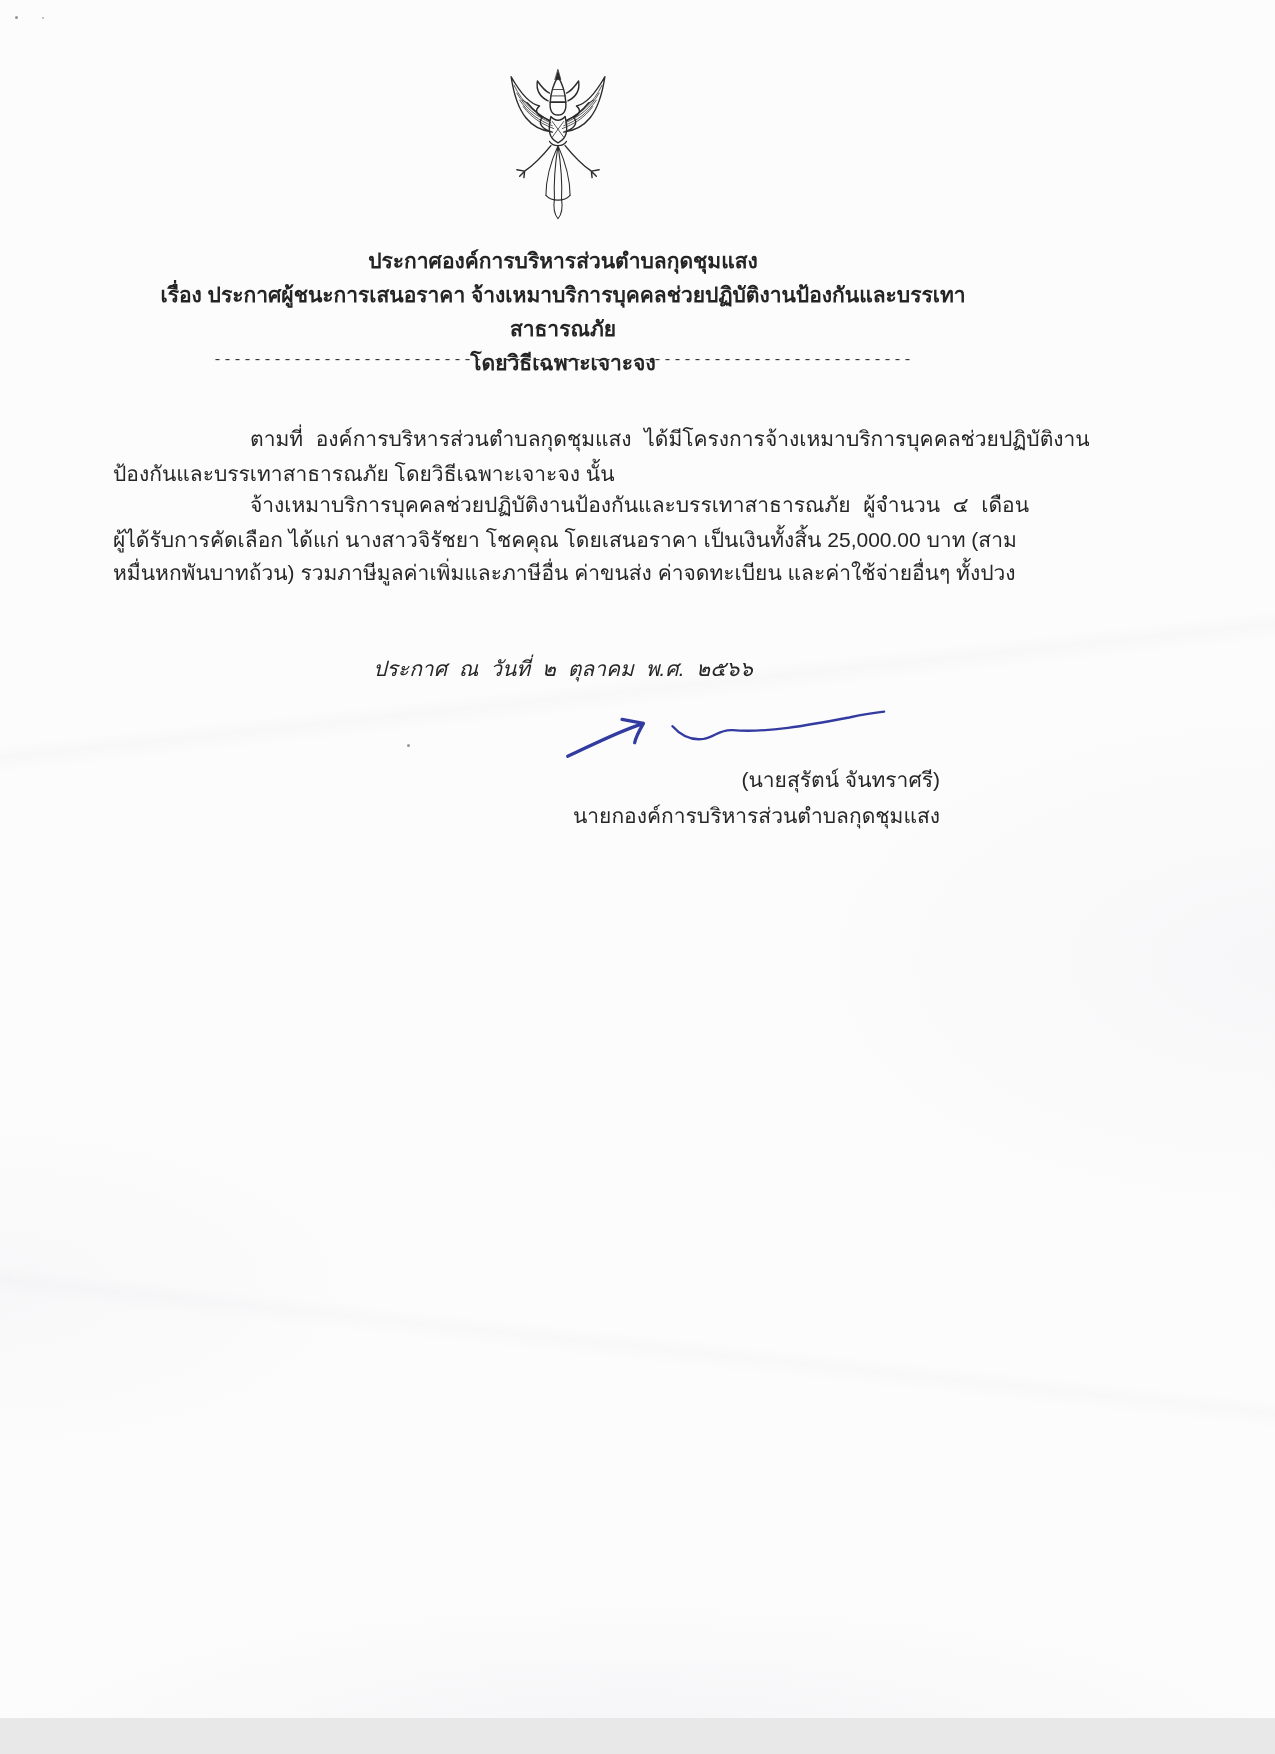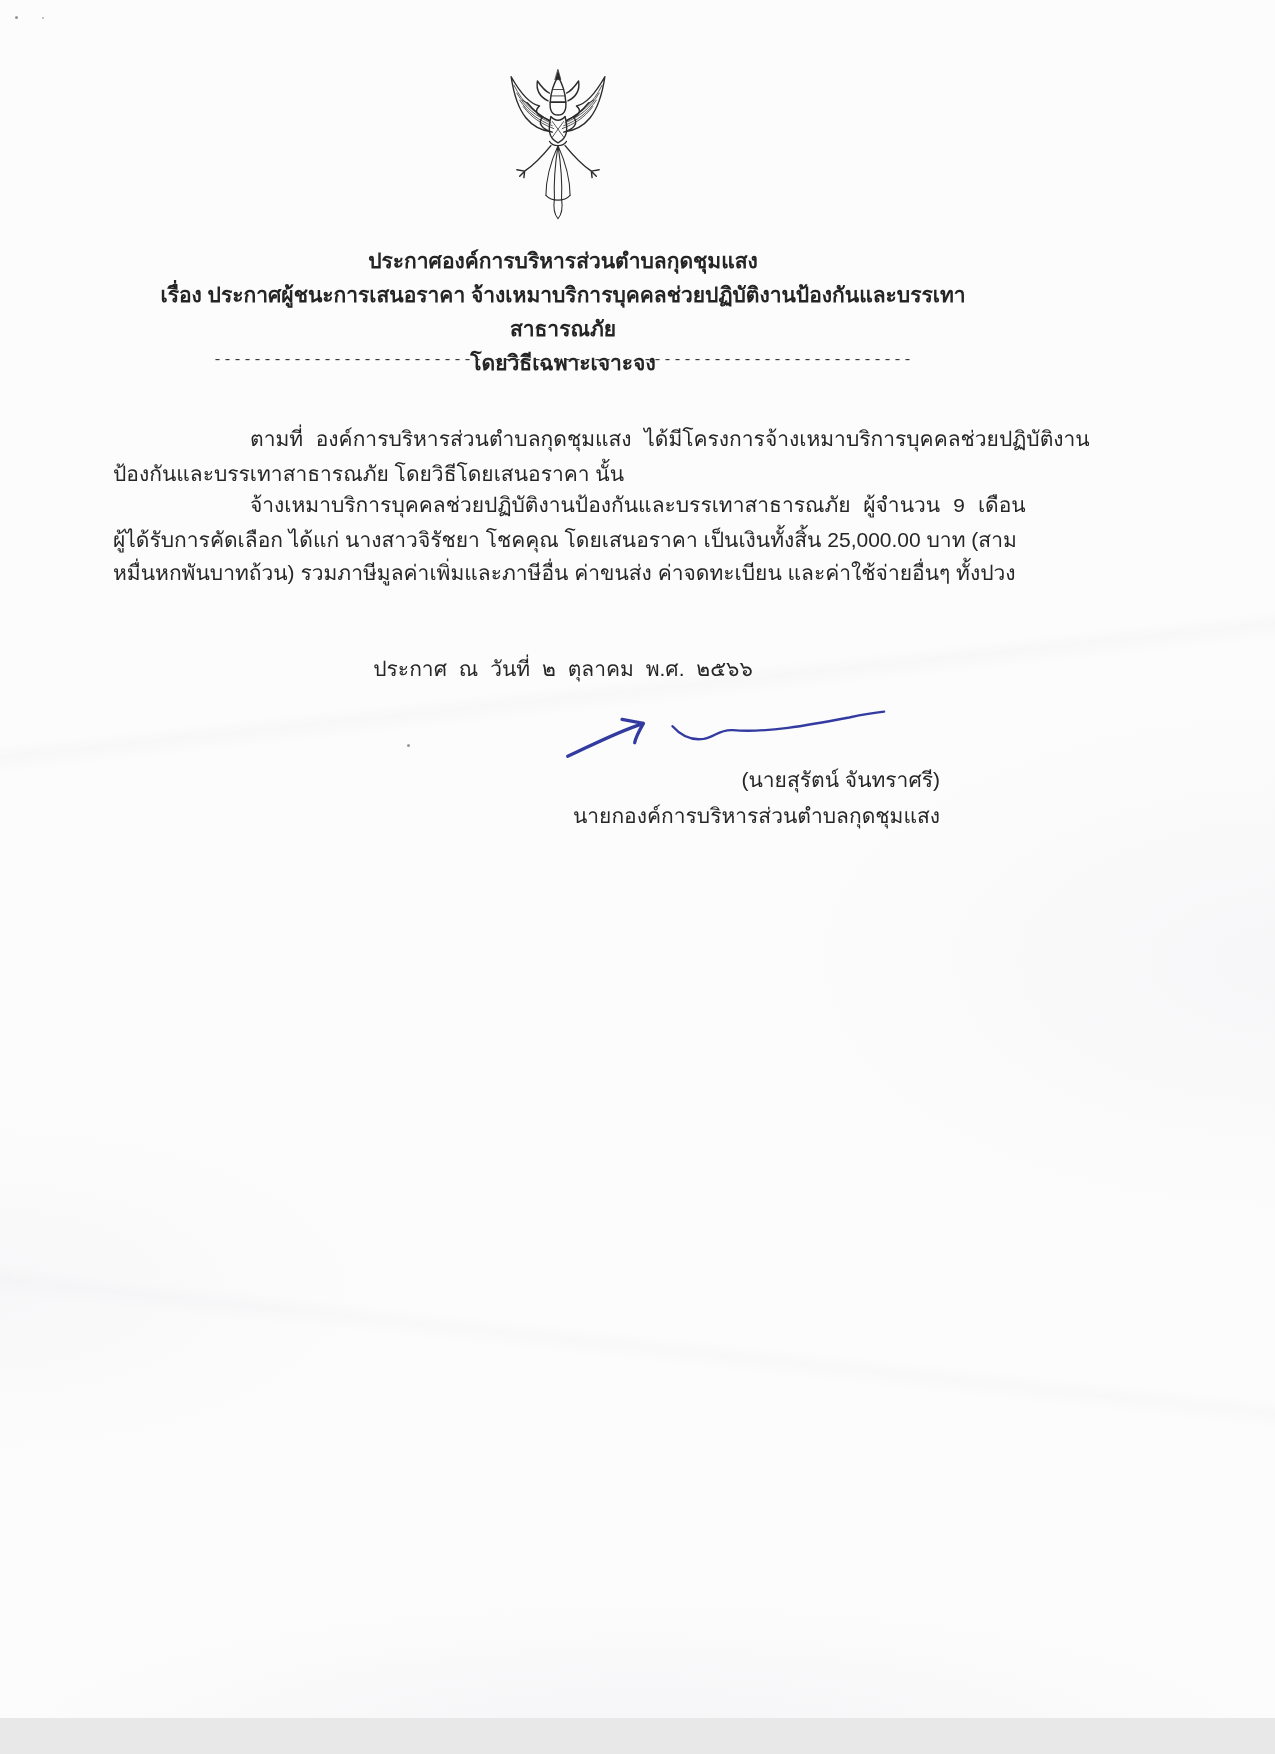--- a/index.html
+++ b/index.html
@@ -70,20 +70,21 @@
   .body-line.indent { padding-left: 137px; font-family: Liberation Mono, monospace; }
 
   .date-line {
     position: absolute;
     left: 113px; top: 652px;
     width: 900px;
     text-align: center;
     font-size: 21px;
     color: #262626;
     word-spacing: 6px;
+    font-style: italic;
   }
 
   .signature {
     position: absolute;
     left: 558px; top: 700px;
     width: 330px; height: 68px;
   }
   .signature svg { width: 100%; height: 100%; }
 
   .sign-block {
@@ -146,22 +147,22 @@
   <div class="title-block">
     <div>ประกาศองค์การบริหารส่วนตำบลกุดชุมแสง</div>
     <div>เรื่อง ประกาศผู้ชนะการเสนอราคา จ้างเหมาบริการบุคคลช่วยปฏิบัติงานป้องกันและบรรเทาสาธารณภัย</div>
     <div>โดยวิธีเฉพาะเจาะจง</div>
   </div>
 
   <div class="separator">----------------------------------------------------------------------</div>
 
   <div class="body-block">
     <div class="body-line indent">ตามที่  องค์การบริหารส่วนตำบลกุดชุมแสง  ได้มีโครงการจ้างเหมาบริการบุคคลช่วยปฏิบัติงาน</div>
-    <div class="body-line">ป้องกันและบรรเทาสาธารณภัย  โดยวิธีโดยเสนอราคา  นั้น</div>
-    <div class="body-line indent">จ้างเหมาบริการบุคคลช่วยปฏิบัติงานป้องกันและบรรเทาสาธารณภัย  ผู้จำนวน  9  เดือน</div>
+    <div class="body-line">ป้องกันและบรรเทาสาธารณภัย  โดยวิธีเฉพาะเจาะจง  นั้น</div>
+    <div class="body-line indent">จ้างเหมาบริการบุคคลช่วยปฏิบัติงานป้องกันและบรรเทาสาธารณภัย  ผู้จำนวน  ๔  เดือน</div>
     <div class="body-line">ผู้ได้รับการคัดเลือก  ได้แก่  นางสาวจิรัชยา  โชคคุณ  โดยเสนอราคา  เป็นเงินทั้งสิ้น  25,000.00  บาท  (สาม</div>
     <div class="body-line">หมื่นหกพันบาทถ้วน)  รวมภาษีมูลค่าเพิ่มและภาษีอื่น  ค่าขนส่ง  ค่าจดทะเบียน  และค่าใช้จ่ายอื่นๆ ทั้งปวง</div>
   </div>
 
   <div class="date-line">ประกาศ  ณ  วันที่  ๒  ตุลาคม  พ.ศ. ๒๕๖๖</div>
 
   <div class="signature">
     <svg viewBox="0 0 340 70" xmlns="http://www.w3.org/2000/svg">
       <g fill="none" stroke-linecap="round" stroke-linejoin="round">
         <path d="M10 58 C32 48 58 34 88 24 M88 24 L66 20 M88 24 C84 31 80 38 79 44" stroke="#333ba0" stroke-width="3.4"></path>

